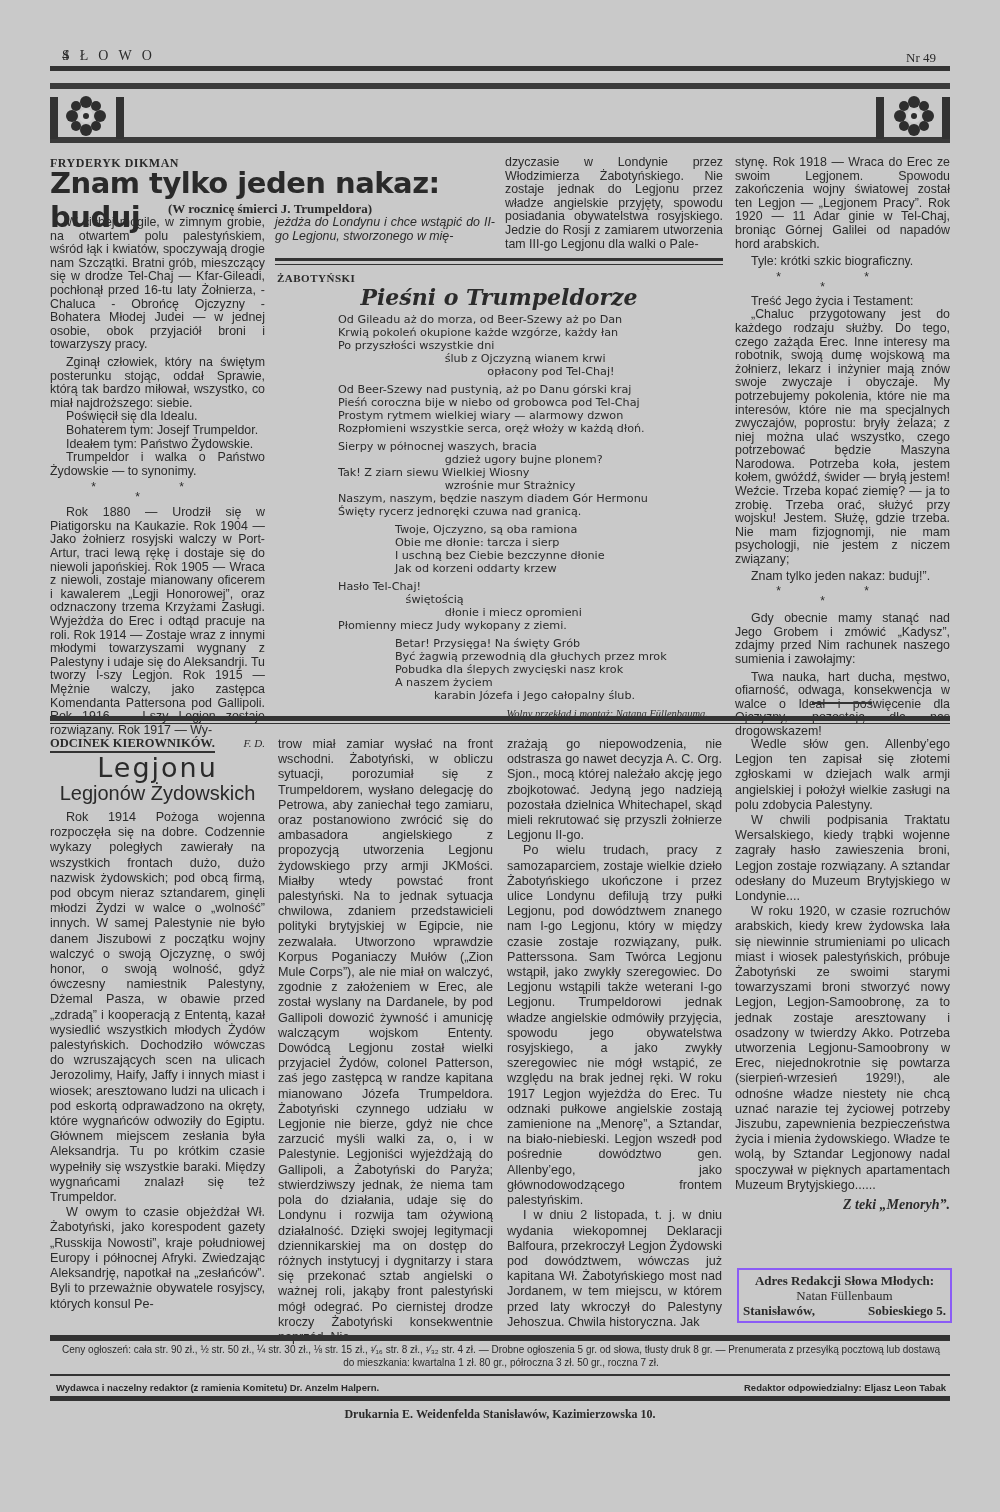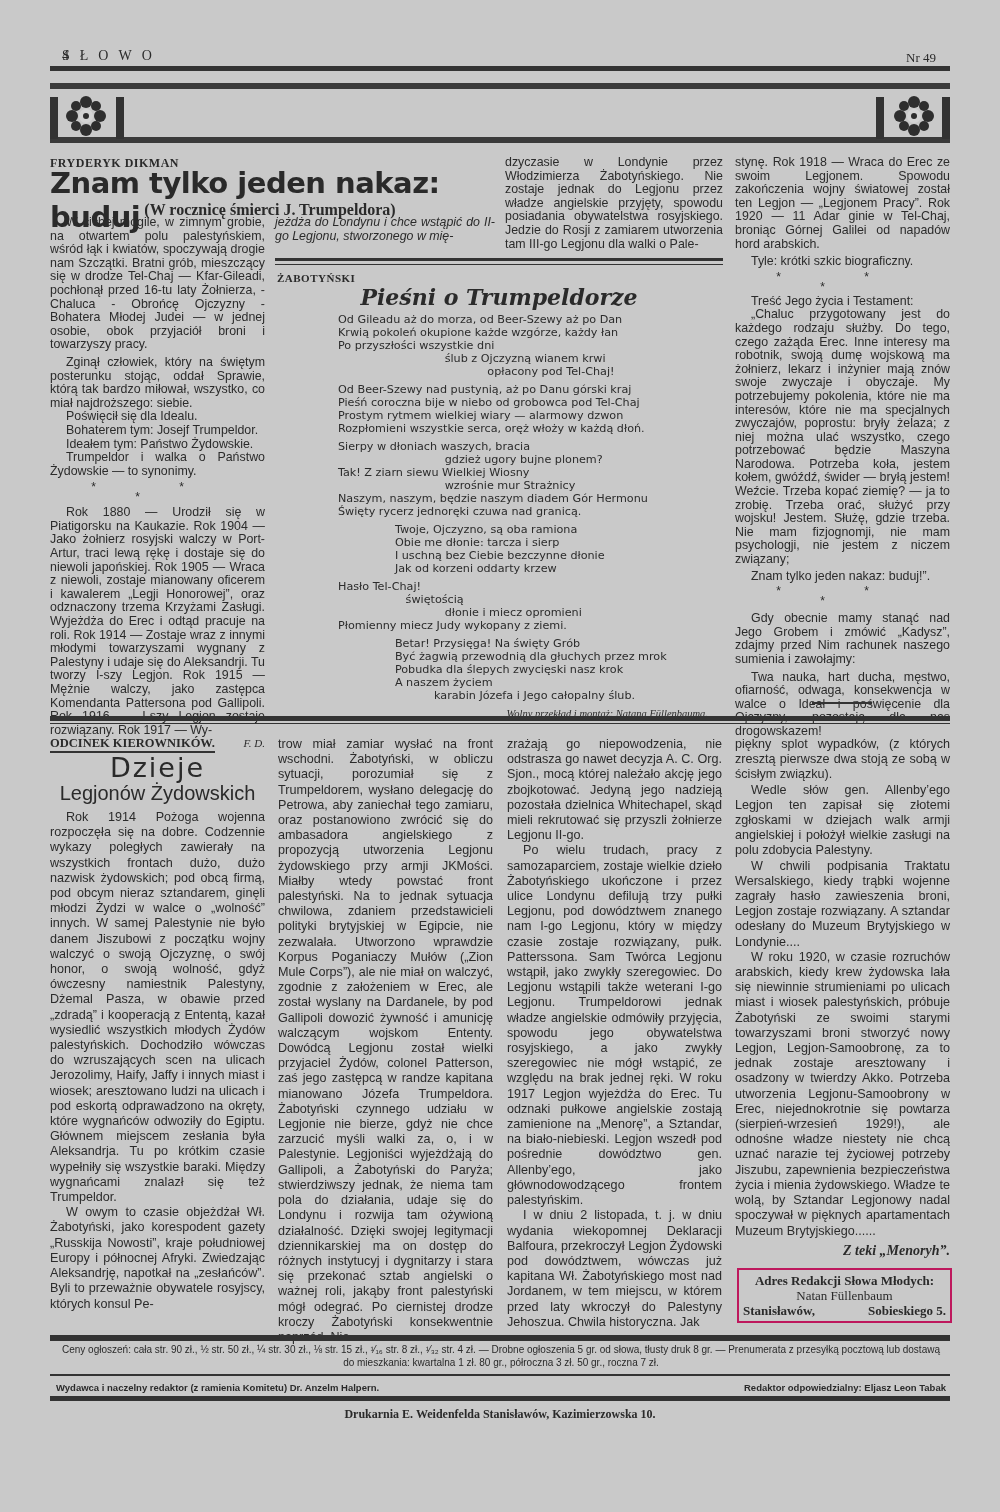--- a/index.html
+++ b/index.html
@@ -13,31 +13,31 @@
   .mast { left:50px; top:83px; width:900px; height:60px; }
   .mast .bar { position:absolute; left:0; right:0; height:6px; background:#3a3a3a; }
   .mast .title { position:absolute; left:70px; right:70px; top:12px; text-align:center; font-family:"DejaVu Serif", serif; font-size:38px; letter-spacing:8px; color:#333; font-weight:bold; }
   .flower { position:absolute; top:13px; width:40px; height:40px; }
   .vbar { position:absolute; top:14px; width:8px; height:42px; background:#333; }
   .col { position:absolute; font-family:"Liberation Sans", sans-serif; font-size:12.4px; line-height:13.6px; text-align:justify; color:#2b2b2b; }
   .col p { margin:0; text-indent:16px; }
   .col p.noind { text-indent:0; }
   .byline { font-family:"Liberation Serif", serif; font-weight:bold; font-size:12px; letter-spacing:0.5px; }
   .headline { font-family:"DejaVu Sans", sans-serif; font-weight:bold; font-size:29px; letter-spacing:-0.5px; }
-  .subhead { font-family:"Liberation Serif", serif; font-weight:bold; font-size:16px; text-align:center; }
+  .subhead { font-family:"Liberation Serif", serif; font-weight:bold; font-size:13px; text-align:center; }
   .stars { text-align:center; letter-spacing:40px; font-size:12px; line-height:10px; }
   .poem-title { font-family:"DejaVu Serif", serif; font-style:italic; font-weight:bold; font-size:22px; text-align:center; }
   .poem { position:absolute; font-family:"DejaVu Sans", sans-serif; font-size:11.2px; line-height:13px; color:#2b2b2b; }
   .poem .st { margin-bottom:5px; }
   .poem .ln { white-space:pre; }
   .credit { font-family:"Liberation Serif", serif; font-style:italic; font-size:10.5px; text-align:right; }
   .section-label { font-family:"Liberation Serif", serif; font-weight:bold; font-size:12.5px; border-bottom:2px solid #333; display:inline-block; }
   .big1 { font-family:"DejaVu Sans", sans-serif; font-size:27px; text-align:center; letter-spacing:2px; }
   .big2 { font-family:"Liberation Sans", sans-serif; font-size:20px; text-align:center; }
-  .boxaddr { border:2px solid #be185d; text-align:center; font-family:"Liberation Serif", serif; font-size:13px; line-height:15px; padding:3px 4px; }
+  .boxaddr { border:2px solid #8b5cf6; text-align:center; font-family:"Liberation Serif", serif; font-size:13px; line-height:15px; padding:3px 4px; }
   .footer { font-family:"Liberation Sans", sans-serif; font-size:10px; line-height:13px; }
   .b { font-weight:bold; }
 </style>
 </head>
 <body>
 
 <div class="abs topline">
   <span class="pn">4</span>
   <span class="pt">SŁOWO</span>
   <span class="nr">Nr 49</span>
@@ -116,21 +116,21 @@
     <div class="ln">                              ślub z Ojczyzną wianem krwi</div>
     <div class="ln">                                          opłacony pod Tel-Chaj!</div>
   </div>
   <div class="st">
     <div class="ln">Od Beer-Szewy nad pustynią, aż po Danu górski kraj</div>
     <div class="ln">Pieśń coroczna bije w niebo od grobowca pod Tel-Chaj</div>
     <div class="ln">Prostym rytmem wielkiej wiary — alarmowy dzwon</div>
     <div class="ln">Rozpłomieni wszystkie serca, oręż włoży w każdą dłoń.</div>
   </div>
   <div class="st">
-    <div class="ln">Sierpy w dłoniach waszych, bracia</div>
+    <div class="ln">Sierpy w północnej waszych, bracia</div>
     <div class="ln">                              gdzież ugory bujne plonem?</div>
     <div class="ln">Tak! Z ziarn siewu Wielkiej Wiosny</div>
     <div class="ln">                              wzrośnie mur Strażnicy</div>
     <div class="ln">Naszym, naszym, będzie naszym diadem Gór Hermonu</div>
     <div class="ln">Święty rycerz jednoręki czuwa nad granicą.</div>
   </div>
   <div class="st">
     <div class="ln">                Twoje, Ojczyzno, są oba ramiona</div>
     <div class="ln">                Obie me dłonie: tarcza i sierp</div>
     <div class="ln">                I uschną bez Ciebie bezczynne dłonie</div>
@@ -165,37 +165,36 @@
 </div>
 <div class="rule" style="left:812px;top:702px;width:60px;height:2px;"></div>
 
 <div class="rule" style="left:50px;top:716px;width:900px;height:5px;"></div>
 <div class="rule" style="left:50px;top:723px;width:900px;height:1px;"></div>
 
 <div class="abs" style="left:50px;top:733px;width:215px;">
   <span class="section-label">ODCINEK KIEROWNIKÓW.</span>
   <span style="float:right;font-family:Liberation Serif, serif;font-style:italic;font-size:11px;margin-top:4px;">F. D.</span>
 </div>
-<div class="abs big1" style="left:50px;top:752px;width:215px;">Dzieje</div>
+<div class="abs big1" style="left:50px;top:752px;width:215px;">Legjonu</div>
 <div class="abs big2" style="left:50px;top:782px;width:215px;">Legjonów Żydowskich</div>
 
 <div class="col" style="left:50px;top:810px;width:215px;font-size:12.6px;line-height:15.2px;">
   <p>Rok 1914 Pożoga wojenna rozpoczęła się na dobre. Codzennie wykazy poległych zawierały na wszystkich frontach dużo, dużo nazwisk żydowskich; pod obcą firmą, pod obcym nieraz sztandarem, ginęli młodzi Żydzi w walce o „wolność” innych. W samej Palestynie nie było danem Jiszubowi z początku wojny walczyć o swoją Ojczyznę, o swój honor, o swoją wolność, gdyż ówczesny namiestnik Palestyny, Dżemal Pasza, w obawie przed „zdradą” i kooperacją z Ententą, kazał wysiedlić wszystkich młodych Żydów palestyńskich. Dochodziło wówczas do wzruszających scen na ulicach Jerozolimy, Haify, Jaffy i innych miast i wiosek; aresztowano ludzi na ulicach i pod eskortą odprawadzono na okręty, które wygnańców odwoziły do Egiptu. Głównem miejscem zesłania była Aleksandrja. Tu po krótkim czasie wypełniły się wszystkie baraki. Między wygnańcami znalazł się też Trumpeldor.</p>
   <p>W owym to czasie objeżdżał Wł. Żabotyński, jako korespodent gazety „Russkija Nowosti”, kraje południowej Europy i północnej Afryki. Zwiedzając Aleksandrję, napotkał na „zesłańców”. Byli to przeważnie obywatele rosyjscy, których konsul Pe-</p>
 </div>
 <div class="col" style="left:278px;top:737px;width:215px;font-size:12.6px;line-height:15.2px;">
   <p class="noind">trow miał zamiar wysłać na front wschodni. Żabotyński, w obliczu sytuacji, porozumiał się z Trumpeldorem, wysłano delegację do Petrowa, aby zaniechał tego zamiaru, oraz postanowiono zwrócić się do ambasadora angielskiego z propozycją utworzenia Legjonu żydowskiego przy armji JKMości. Miałby wtedy powstać front palestyński. Na to jednak sytuacja chwilowa, zdaniem przedstawicieli polityki brytyjskiej w Egipcie, nie zezwalała. Utworzono wprawdzie Korpus Poganiaczy Mułów („Zion Mule Corps”), ale nie miał on walczyć, zgodnie z założeniem w Erec, ale został wyslany na Dardanele, by pod Gallipoli dowozić żywność i amunicję walczącym wojskom Ententy. Dowódcą Legjonu został wielki przyjaciel Żydów, colonel Patterson, zaś jego zastępcą w randze kapitana mianowano Józefa Trumpeldora. Żabotyński czynnego udziału w Legjonie nie bierze, gdyż nie chce zarzucić myśli walki za, o, i w Palestynie. Legjoniści wyjeżdżają do Gallipoli, a Żabotyński do Paryża; stwierdziwszy jednak, że niema tam pola do działania, udaje się do Londynu i rozwija tam ożywioną działalność. Dzięki swojej legitymacji dziennikarskiej ma on dostęp do różnych instytucyj i dygnitarzy i stara się przekonać sztab angielski o ważnej roli, jakąby front palestyński mógł odegrać. Po ciernistej drodze kroczy Żabotyński konsekwentnie naprzód. Nie</p>
 </div>
 <div class="col" style="left:507px;top:737px;width:215px;font-size:12.6px;line-height:15.2px;">
   <p class="noind">zrażają go niepowodzenia, nie odstrasza go nawet decyzja A. C. Org. Sjon., mocą której należało akcję jego zbojkotować. Jedyną jego nadzieją pozostała dzielnica Whitechapel, skąd mieli rekrutować się przyszli żołnierze Legjonu II-go.</p>
   <p>Po wielu trudach, pracy z samozaparciem, zostaje wielkie dzieło Żabotyńskiego ukończone i przez ulice Londynu defilują trzy pułki Legjonu, pod dowództwem znanego nam I-go Legjonu, który w między czasie zostaje rozwiązany, pułk. Patterssona. Sam Twórca Legjonu wstąpił, jako zwykły szeregowiec. Do Legjonu wstąpili także weterani I-go Legjonu. Trumpeldorowi jednak władze angielskie odmówiły przyjęcia, spowodu jego obywatelstwa rosyjskiego, a jako zwykły szeregowiec nie mógł wstąpić, ze względu na brak jednej ręki. W roku 1917 Legjon wyjeżdża do Erec. Tu odznaki pułkowe angielskie zostają zamienione na „Menorę”, a Sztandar, na biało-niebieski. Legjon wszedł pod pośrednie dowództwo gen. Allenby’ego, jako głównodowodzącego frontem palestyńskim.</p>
   <p>I w dniu 2 listopada, t. j. w dniu wydania wiekopomnej Deklaracji Balfoura, przekroczył Legjon Żydowski pod dowództwem, wówczas już kapitana Wł. Żabotyńskiego most nad Jordanem, w tem miejscu, w którem przed laty wkroczył do Palestyny Jehoszua. Chwila historyczna. Jak</p>
 </div>
 <div class="col" style="left:735px;top:737px;width:215px;font-size:12.6px;line-height:15.2px;">
-  <p class="noind">piękny splot wypadków, (z których zresztą pierwsze dwa stoją ze sobą w ścisłym związku).</p>
   <p>Wedle słów gen. Allenby’ego Legjon ten zapisał się złotemi zgłoskami w dziejach walk armji angielskiej i położył wielkie zasługi na polu zdobycia Palestyny.</p>
   <p>W chwili podpisania Traktatu Wersalskiego, kiedy trąbki wojenne zagrały hasło zawieszenia broni, Legjon zostaje rozwiązany. A sztandar odesłany do Muzeum Brytyjskiego w Londynie....</p>
   <p>W roku 1920, w czasie rozruchów arabskich, kiedy krew żydowska lała się niewinnie strumieniami po ulicach miast i wiosek palestyńskich, próbuje Żabotyński ze swoimi starymi towarzyszami broni stworzyć nowy Legjon, Legjon-Samoobronę, za to jednak zostaje aresztowany i osadzony w twierdzy Akko. Potrzeba utworzenia Legjonu-Samoobrony w Erec, niejednokrotnie się powtarza (sierpień-wrzesień 1929!), ale odnośne władze niestety nie chcą uznać narazie tej życiowej potrzeby Jiszubu, zapewnienia bezpieczeństwa życia i mienia żydowskiego. Władze te wolą, by Sztandar Legjonowy nadal spoczywał w pięknych apartamentach Muzeum Brytyjskiego......</p>
   <p style="text-align:right;font-family:'Liberation Serif',serif;font-style:italic;font-weight:bold;font-size:14px;margin-top:4px;">Z teki „Menoryh”.</p>
 </div>
 
 <div class="abs boxaddr" style="left:737px;top:1268px;width:203px;">
   <div class="b">Adres Redakcji Słowa Młodych:</div>
   <div>Natan Füllenbaum</div>
   <div class="b" style="display:flex;justify-content:space-between;">

